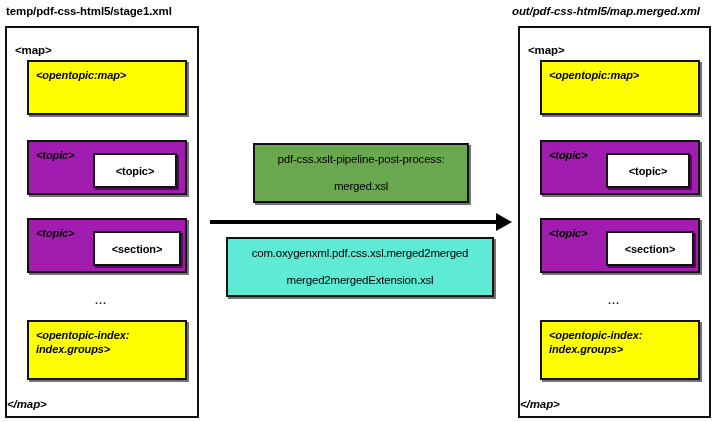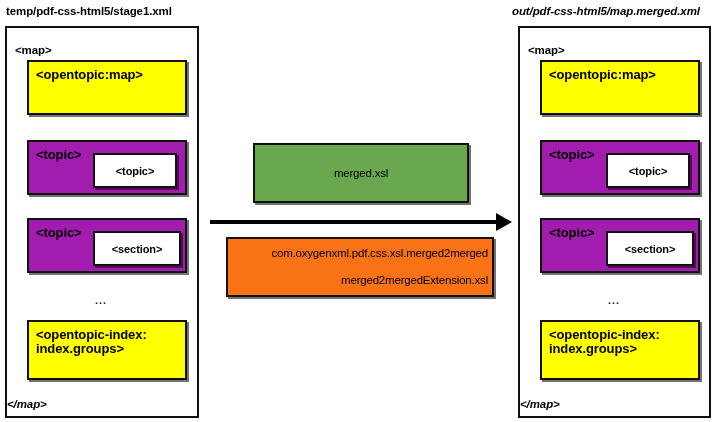--- a/index.html
+++ b/index.html
@@ -62,25 +62,26 @@
     position: absolute;
     box-sizing: border-box;
     border: 2.5px solid #111111;
     box-shadow: 2px 2px 0 rgba(0,0,0,0.55);
   }
   .block-yellow { background: #ffff00; }
   .block-white  { background: #a21caf; }
 
   .block-label {
     position: absolute;
-    font-size: 13px;
+    font-size: 11px;
     font-weight: 700;
     letter-spacing: -0.1px;
     line-height: 14px;
     white-space: pre-line;
+    font-style: italic;
   }
   .label-tl { left: 7px;  top: 6px; }
 
   
   .nested {
     position: absolute;
     box-sizing: border-box;
     background: #ffffff;
     border: 2.5px solid #111111;
     box-shadow: 2px 2px 0 rgba(0,0,0,0.5);
@@ -121,21 +122,21 @@
     font-size: 11.5px;
     font-weight: 400;
     letter-spacing: -0.2px;
     line-height: 15px;
     white-space: nowrap;
     color: #000;
   }
   .xform .line1 { margin-bottom: 12px; }
 
   #xform-post   { left: 253px; top: 143px; width: 216px; height: 60px; background: #6aa84f; }
-  #xform-ext    { left: 226px; top: 237px; width: 268px; height: 60px; background: #f97316; align-items: flex-end; }
+  #xform-ext    { left: 226px; top: 237px; width: 268px; height: 60px; background: #5eead4; }
 
   
   .arrow-line {
     position: absolute;
     left: 210px;
     top: 220px;
     width: 292px;
     height: 4px;
     background: #000000;
   }
@@ -183,20 +184,21 @@
 
     <div class="block block-yellow" style="left:20px; top:292px; width:160px; height:60px;">
       <div class="block-label label-tl">&lt;opentopic-index:
 index.groups&gt;</div>
     </div>
 
     <div class="map-close-tag">&lt;/map&gt;</div>
   </div>
 
   <div class="xform" id="xform-post">
+    <span class="line1">pdf-css.xslt-pipeline-post-process:</span>
     <span class="line2">merged.xsl</span>
   </div>
 
   <div class="xform" id="xform-ext">
     <span class="line1">com.oxygenxml.pdf.css.xsl.merged2merged</span>
     <span class="line2">merged2mergedExtension.xsl</span>
   </div>
 
   <div class="arrow-line"></div>
   <div class="arrow-head"></div>

